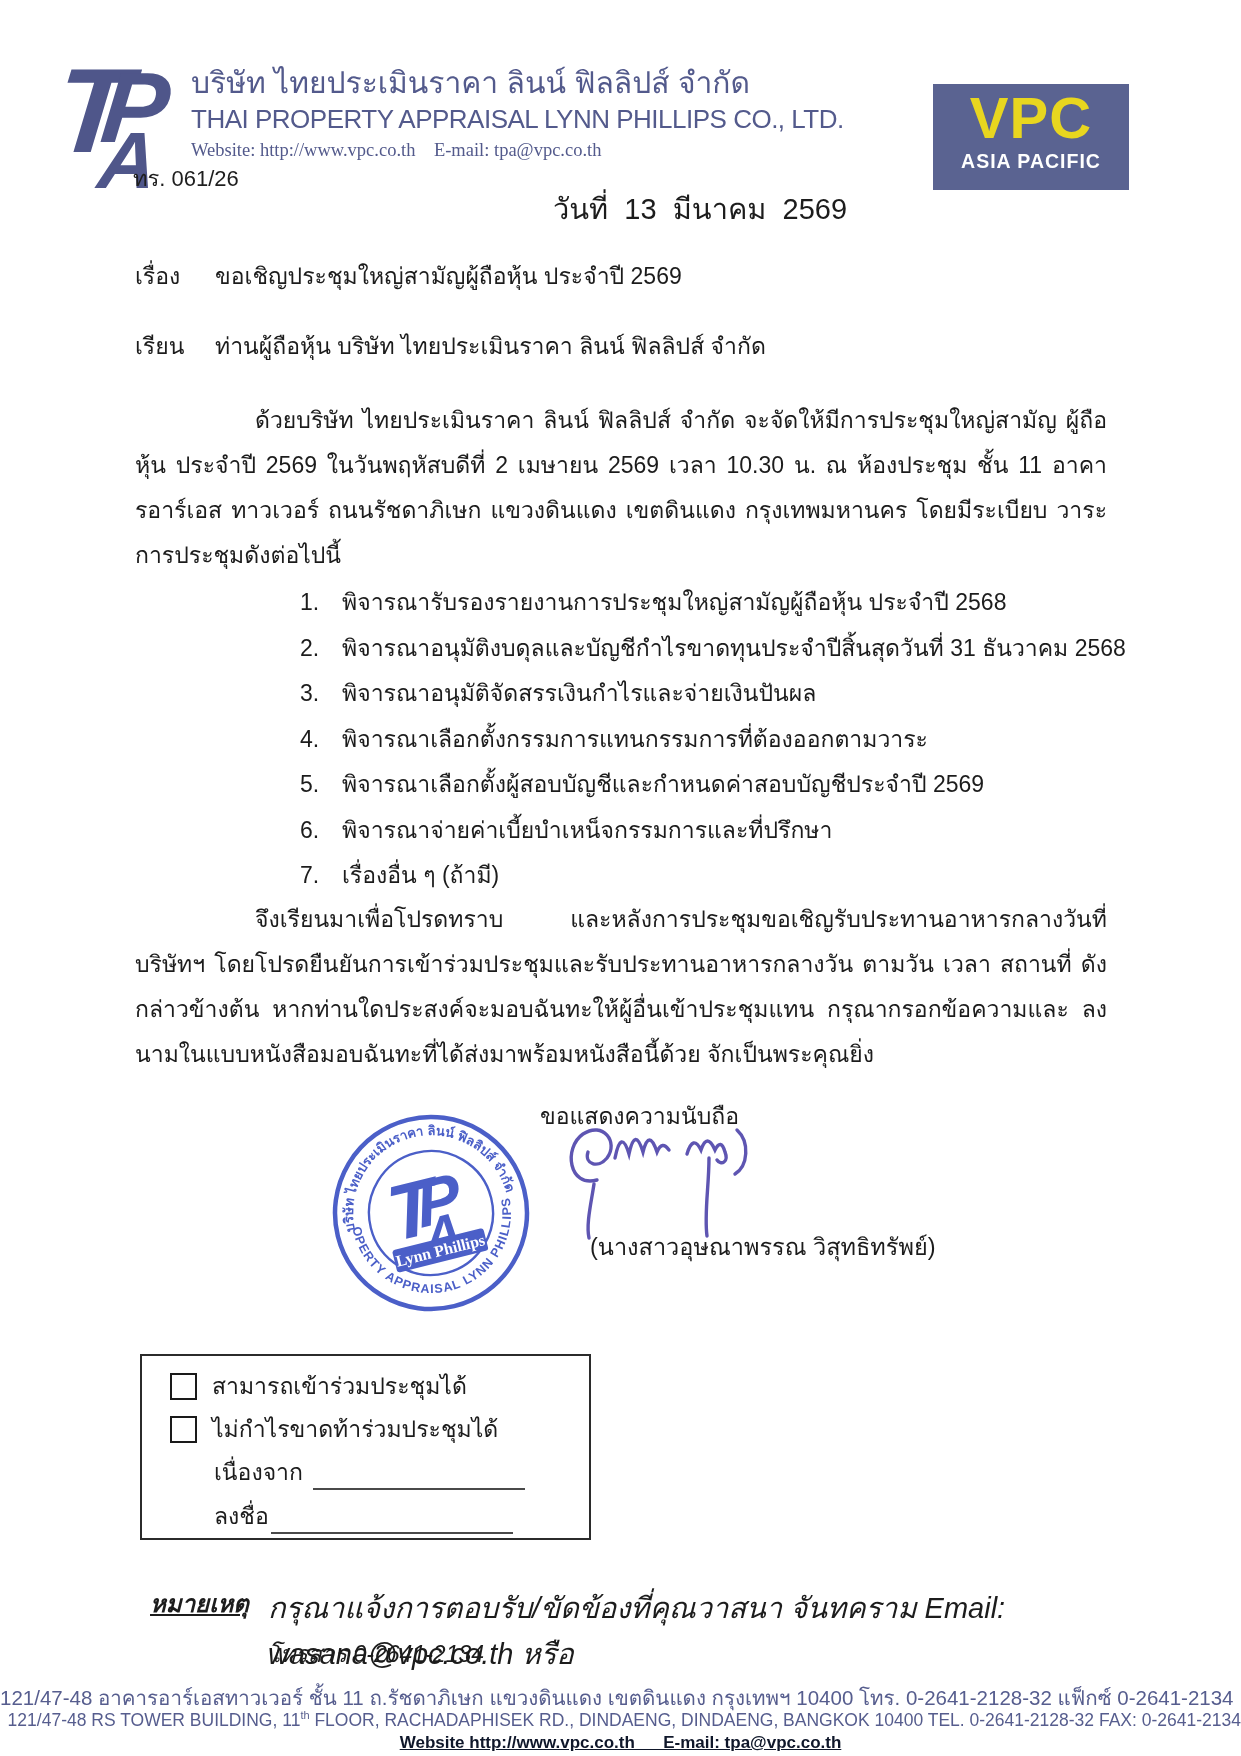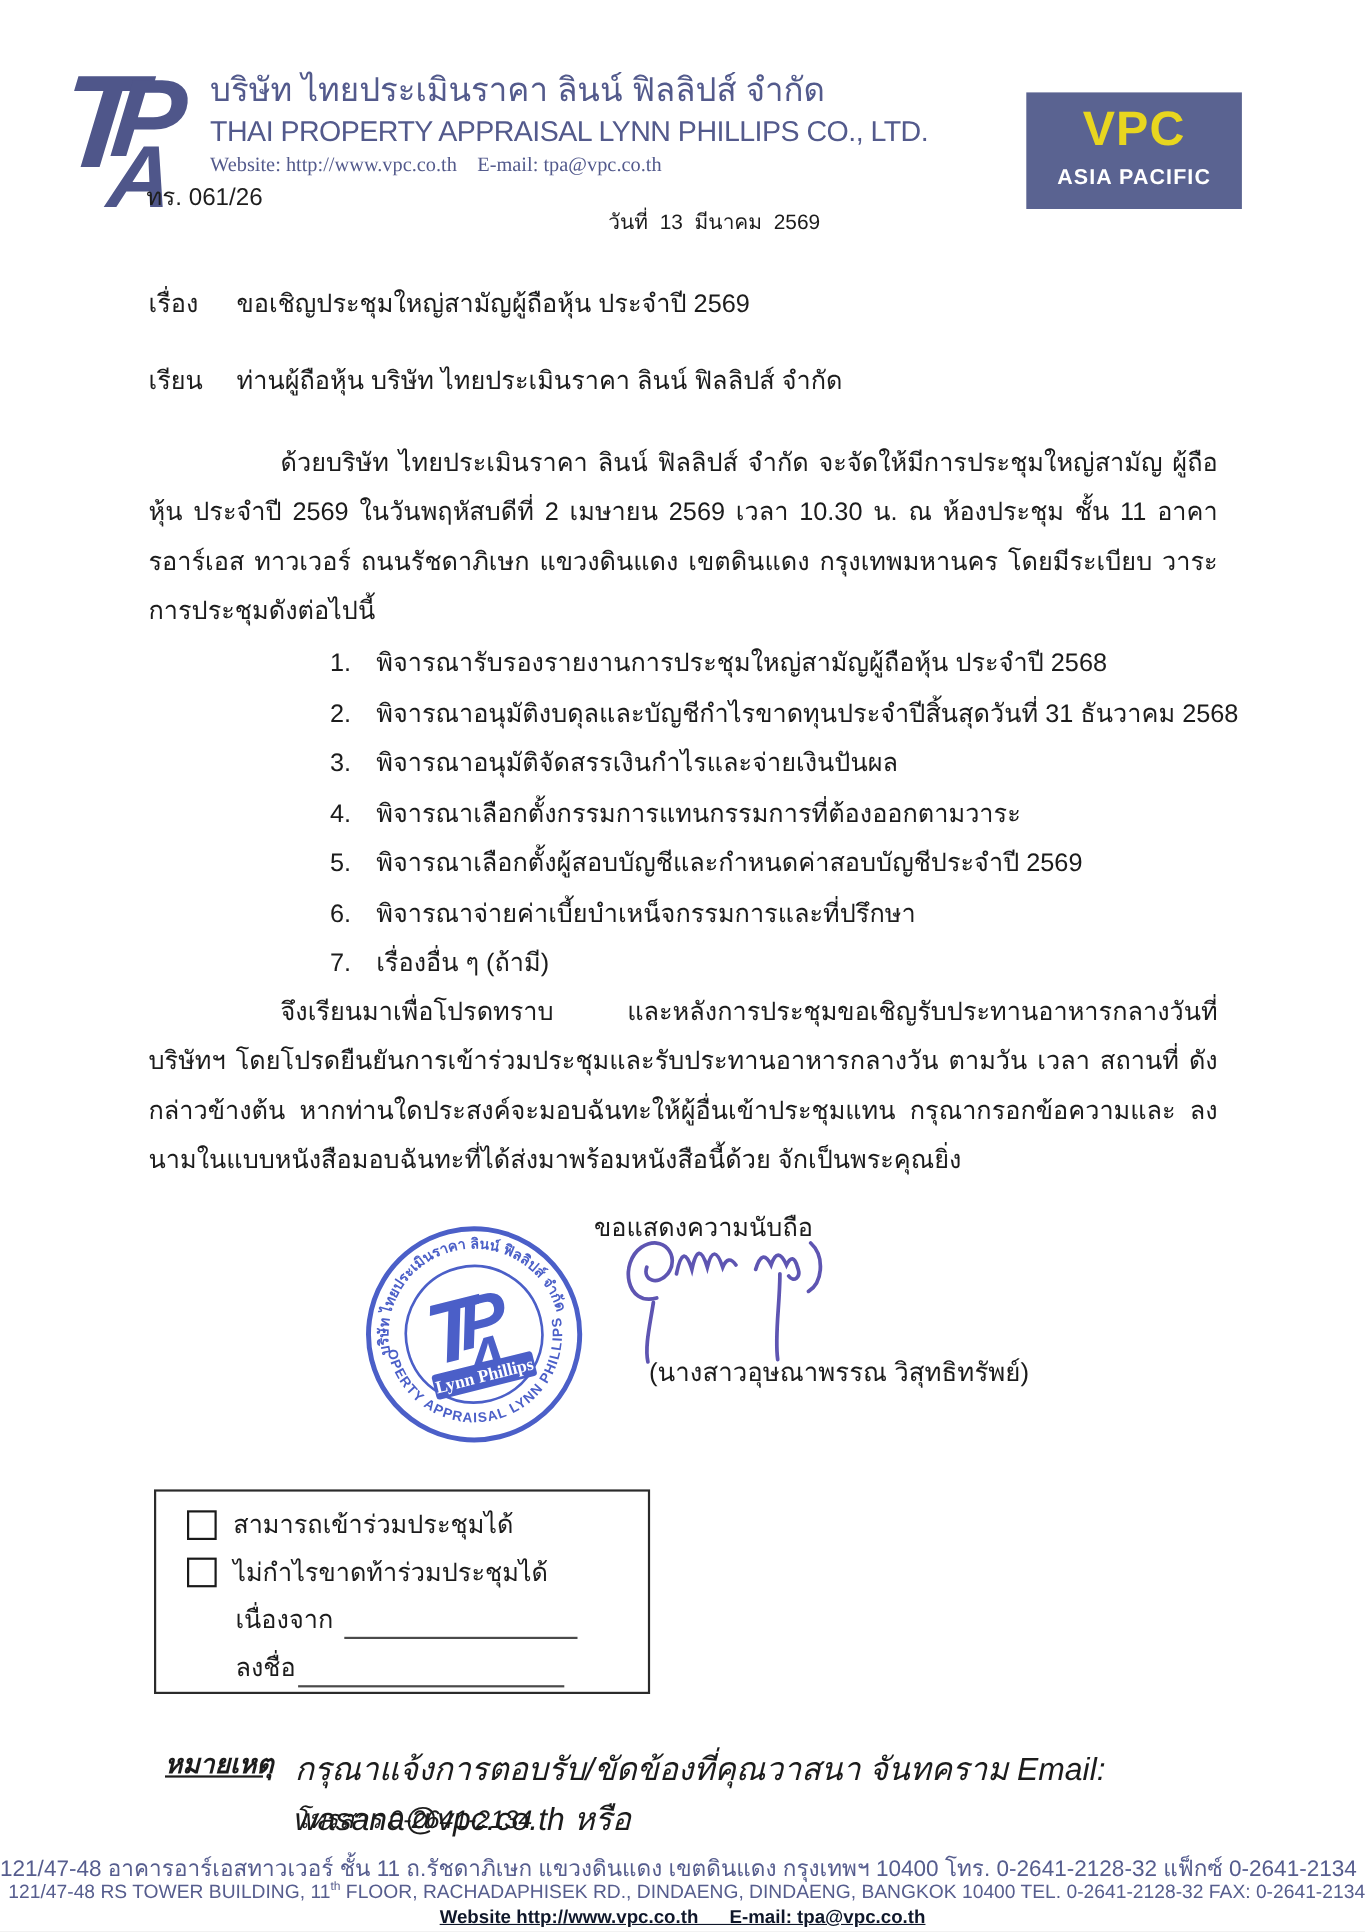--- a/index.html
+++ b/index.html
@@ -13,24 +13,24 @@
   .pre{white-space:pre-wrap;}
 
   
   .tpa-logo{left:60px;top:54px;width:130px;height:138px;}
   .company-block{left:191px;top:64px;color:#535a8c;}
   .company-th{font-size:30px;line-height:38px;font-weight:500;}
   .company-en{font-size:26px;line-height:35px;letter-spacing:-0.5px;}
   .website-line{font-size:18.5px;line-height:26px;font-family:"Liberation Serif","DejaVu Serif",serif;}
   .ref-no{left:133px;top:161px;font-size:22px;color:#1e1e1e;}
   .vpc-logo{left:933px;top:84px;width:196px;height:106px;background:#5a6391;text-align:center;}
-  .vpc-name{font-size:44px;font-weight:bold;color:#e8d61f;line-height:64px;margin-top:2px;letter-spacing:1px;}
+  .vpc-name{font-size:58px;font-weight:bold;color:#e8d61f;line-height:64px;margin-top:2px;letter-spacing:1px;}
   .vpc-sub{font-size:19.5px;font-weight:bold;color:#ffffff;letter-spacing:1px;}
 
-  .date-line{left:553px;top:186px;font-size:19px;}
+  .date-line{left:553px;top:186px;font-size:29px;}
 
   .label-row{left:135px;font-size:23px;}
   .row-label{display:inline-block;width:80px;}
   .subject-row{top:258px;}
   .to-row{top:328px;}
 
   .intro{left:135px;top:398px;width:972px;font-size:23px;line-height:45px;
          text-align:justify;text-indent:120px;}
   .agenda{left:300px;top:580px;font-size:23px;line-height:45.5px;}
   .agenda-item span.no{display:inline-block;width:42px;}

